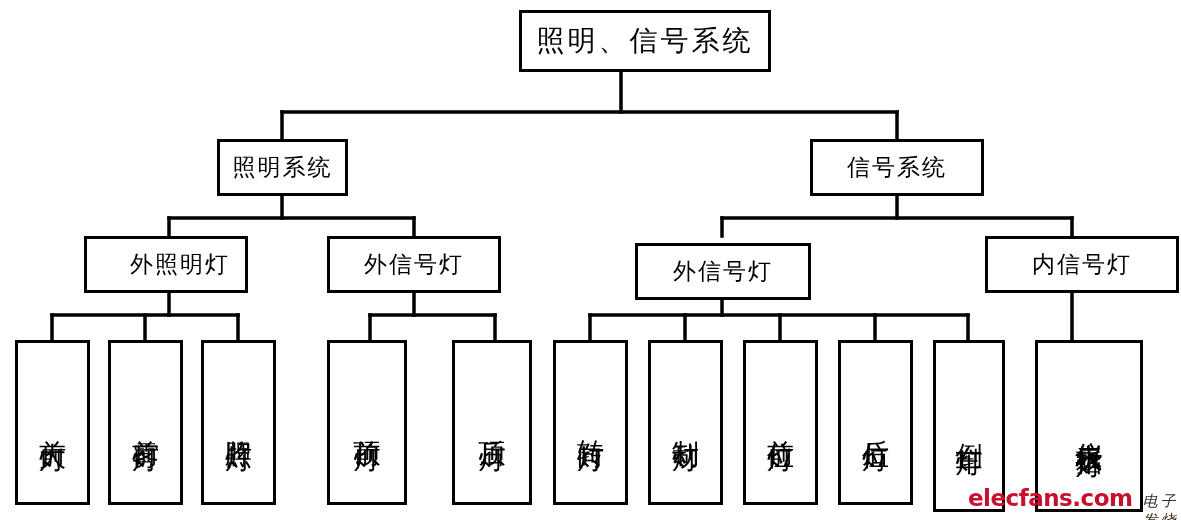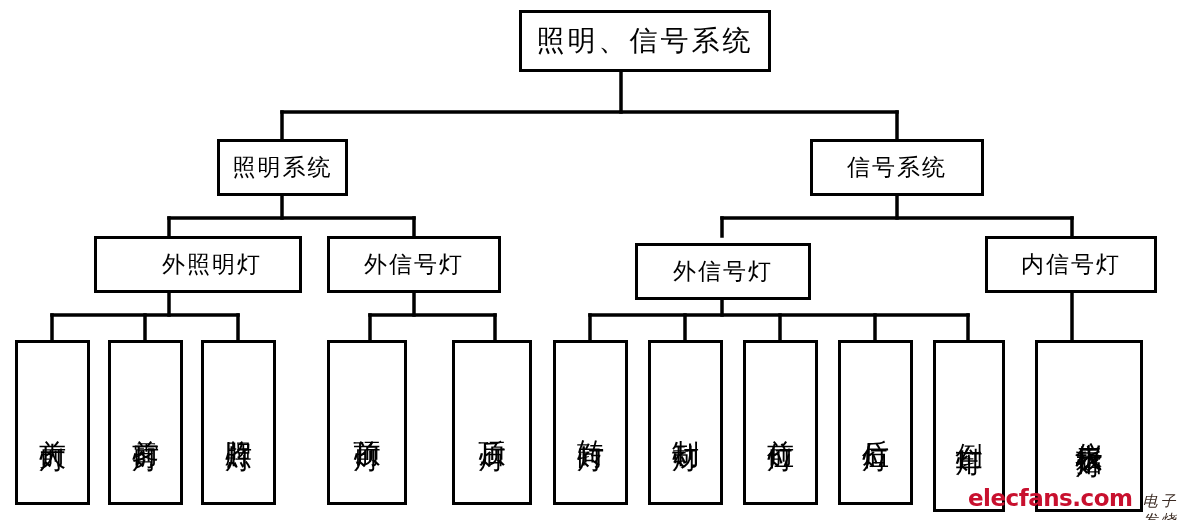--- a/index.html
+++ b/index.html
@@ -139,30 +139,30 @@
     <span class="node-label">照明、信号系统</span>
   </div>
 
   <div class="node horizontal" style="left:217px; top:139px; width:131px; height:57px;">
     <span class="node-label">照明系统</span>
   </div>
   <div class="node horizontal" style="left:810px; top:139px; width:174px; height:57px;">
     <span class="node-label">信号系统</span>
   </div>
 
-  <div class="node horizontal" style="left:94px; top:236px; width:208px; height:57px;padding-left:28px;">
+  <div class="node horizontal" style="left:84px; top:236px; width:164px; height:57px;padding-left:28px;">
     <span class="node-label">外照明灯</span>
   </div>
   <div class="node horizontal" style="left:327px; top:236px; width:174px; height:57px;">
     <span class="node-label">外信号灯</span>
   </div>
   <div class="node horizontal" style="left:635px; top:236px; width:176px; height:57px;margin-top:7px;">
     <span class="node-label">外信号灯</span>
   </div>
-  <div class="node horizontal" style="left:985px; top:236px; width:172px; height:57px;">
+  <div class="node horizontal" style="left:985px; top:236px; width:194px; height:57px;">
     <span class="node-label">内信号灯</span>
   </div>
 
   <div class="node vertical" style="left:15px; top:340px; width:75px; height:165px;">
     <span class="node-label">前大灯</span>
   </div>
   <div class="node vertical" style="left:108px; top:340px; width:75px; height:165px;">
     <span class="node-label">前雾灯</span>
   </div>
   <div class="node vertical" style="left:201px; top:340px; width:75px; height:165px;">

